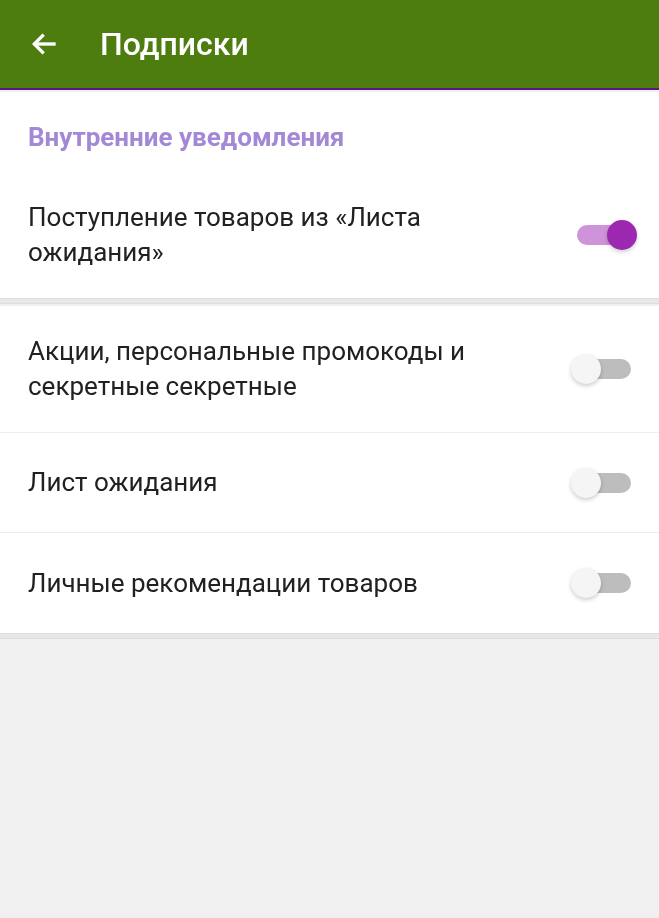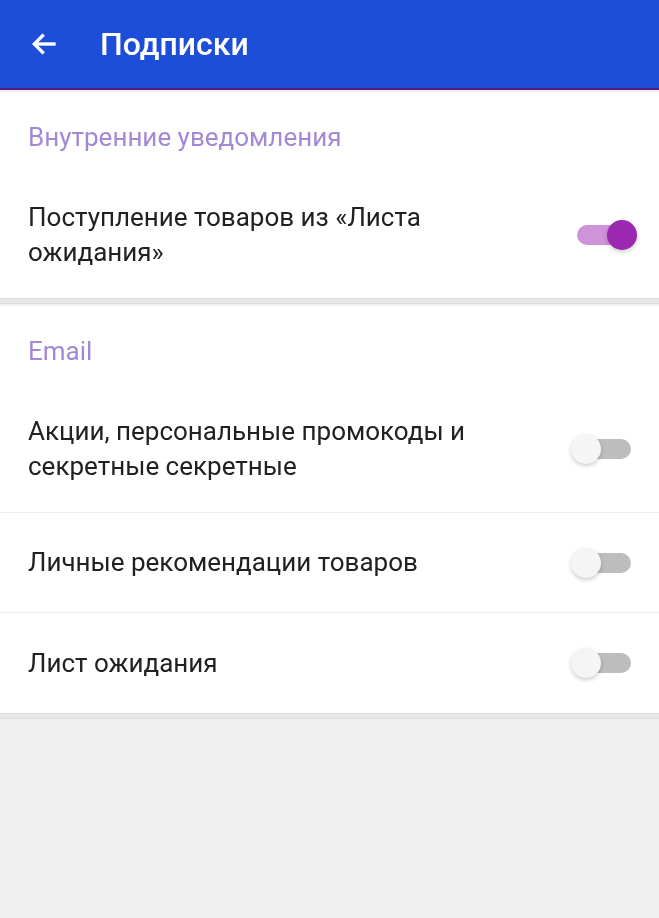--- a/index.html
+++ b/index.html
@@ -8,21 +8,21 @@
       box-sizing: border-box;
     }
     body {
       font-family: -apple-system, BlinkMacSystemFont, 'Segoe UI', Roboto, sans-serif;
       background: #f0f0f0;
       width: 659px;
       height: 918px;
       overflow: hidden;
     }
     .header {
-      background: #1d4ed8;
+      background: #4d7c0f;
       height: 90px;
       display: flex;
       align-items: center;
       padding: 0 20px;
       border-bottom: 2px solid #5a1785;
     }
     .back-button {
       width: 50px;
       height: 50px;
       display: flex;
@@ -44,21 +44,21 @@
       margin-left: 30px;
     }
     .section {
       background: white;
       margin-top: 2px;
     }
     .section-header {
       padding: 30px 28px 20px 28px;
       color: #a388d6;
       font-size: 26px;
-      font-weight: 400;
+      font-weight: 700;
     }
     .setting-row {
       display: flex;
       align-items: center;
       justify-content: space-between;
       padding: 28px 28px;
       border-bottom: 1px solid #eeeeee;
       min-height: 100px;
     }
     .setting-row:last-child {
@@ -136,37 +136,36 @@
     <div class="toggle on">
       <div class="toggle-track"></div>
       <div class="toggle-thumb"></div>
     </div>
   </div>
 </div>
 
 <div class="section-gap"></div>
 
 <div class="section">
-  <div class="section-header">Email</div>
   <div class="setting-row">
     <div class="setting-label">Акции, персональные промокоды и секретные секретные</div>
     <div class="toggle off">
       <div class="toggle-track"></div>
       <div class="toggle-thumb"></div>
     </div>
   </div>
   <div class="setting-row">
-    <div class="setting-label">Личные рекомендации товаров</div>
+    <div class="setting-label">Лист ожидания</div>
     <div class="toggle off">
       <div class="toggle-track"></div>
       <div class="toggle-thumb"></div>
     </div>
   </div>
   <div class="setting-row">
-    <div class="setting-label">Лист ожидания</div>
+    <div class="setting-label">Личные рекомендации товаров</div>
     <div class="toggle off">
       <div class="toggle-track"></div>
       <div class="toggle-thumb"></div>
     </div>
   </div>
 </div>
 
 <div class="section-gap"></div>
 
 <div class="section">

